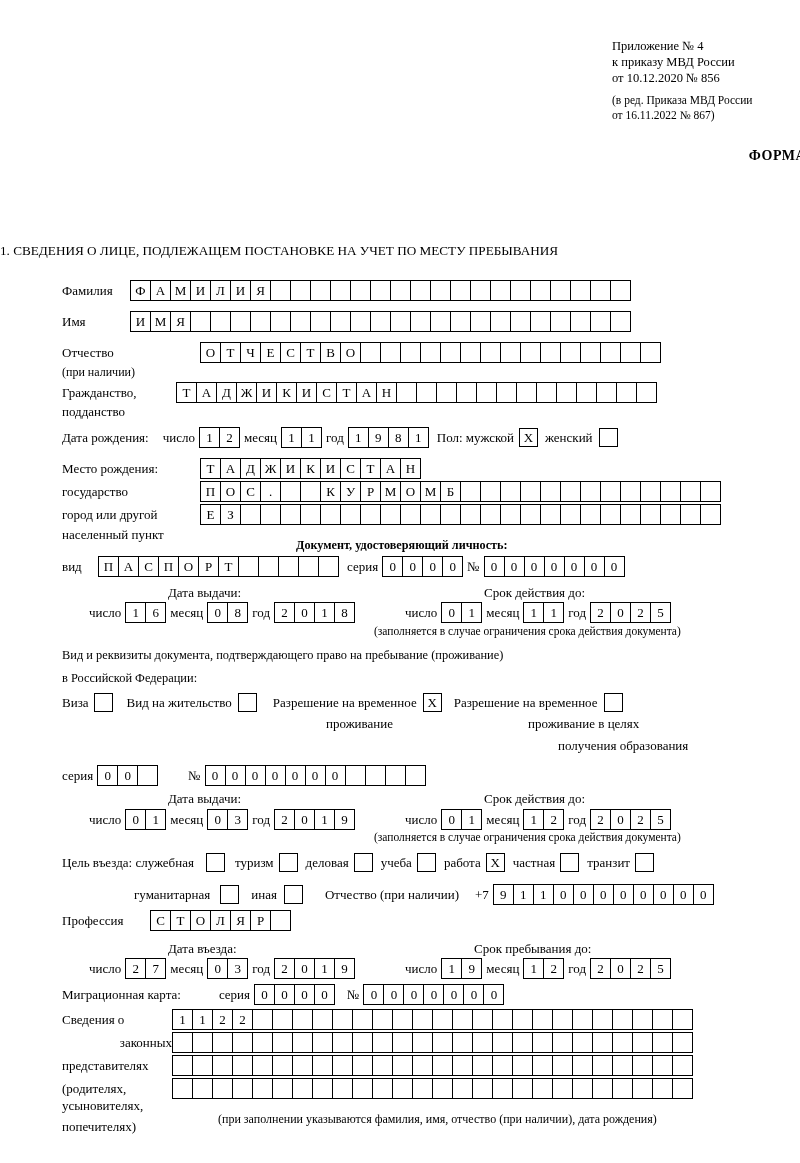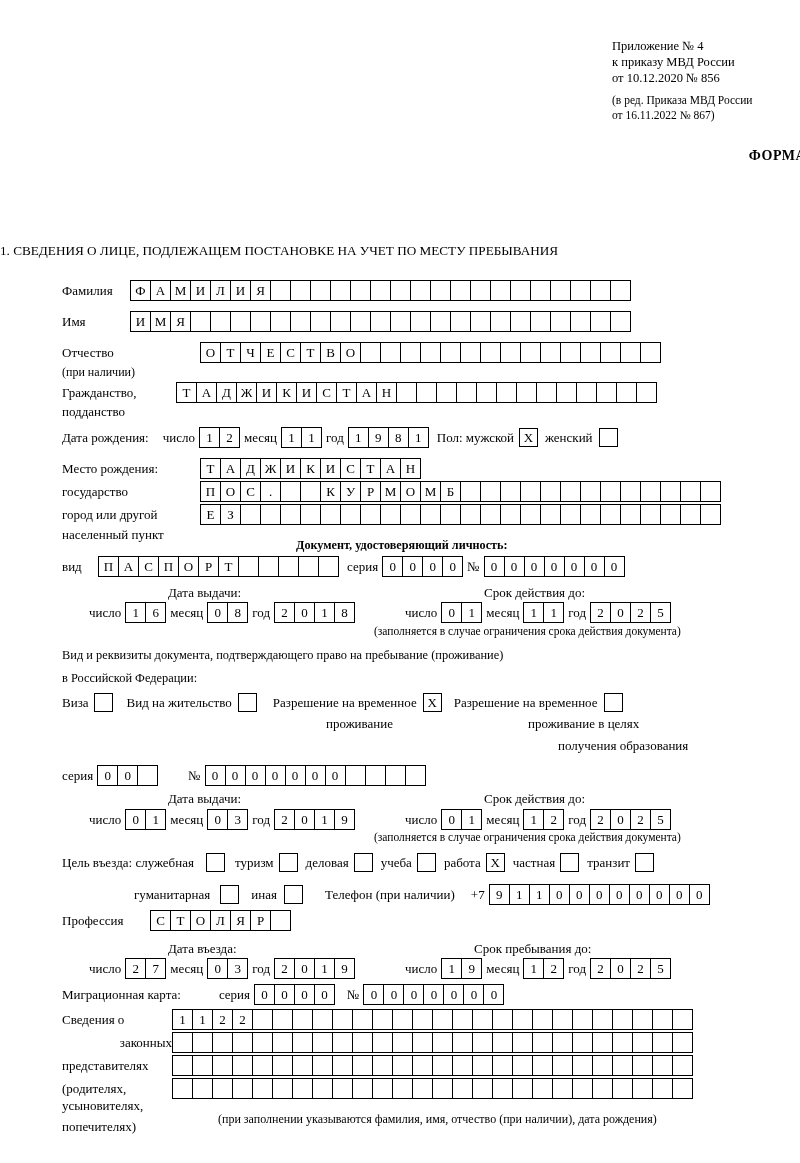--- a/index.html
+++ b/index.html
@@ -521,21 +521,21 @@
     <span class="chk" style="margin-left:5px;" id="chk-private"></span>
     <span class="lbl" style="margin-left:8px;">транзит</span>
     <span class="chk" style="margin-left:5px;" id="chk-transit"></span>
   </div>
 
   <div class="row" style="top:884px;left:134px;">
     <span class="lbl">гуманитарная</span>
     <span class="chk" style="margin-left:10px;" id="chk-human"></span>
     <span class="lbl" style="margin-left:12px;">иная</span>
     <span class="chk" style="margin-left:7px;" id="chk-other"></span>
-    <span class="lbl" style="margin-left:22px;">Телефон (при наличии)</span>
+    <span class="lbl" style="margin-left:22px;">Отчество (при наличии)</span>
     <span class="lbl" style="margin-left:16px;">+7</span>
     <span class="grp" id="bx-phone">
         <span class="bx">9</span>
         <span class="bx">1</span>
         <span class="bx">1</span>
         <span class="bx">0</span>
         <span class="bx">0</span>
         <span class="bx">0</span>
         <span class="bx">0</span>
         <span class="bx">0</span>

